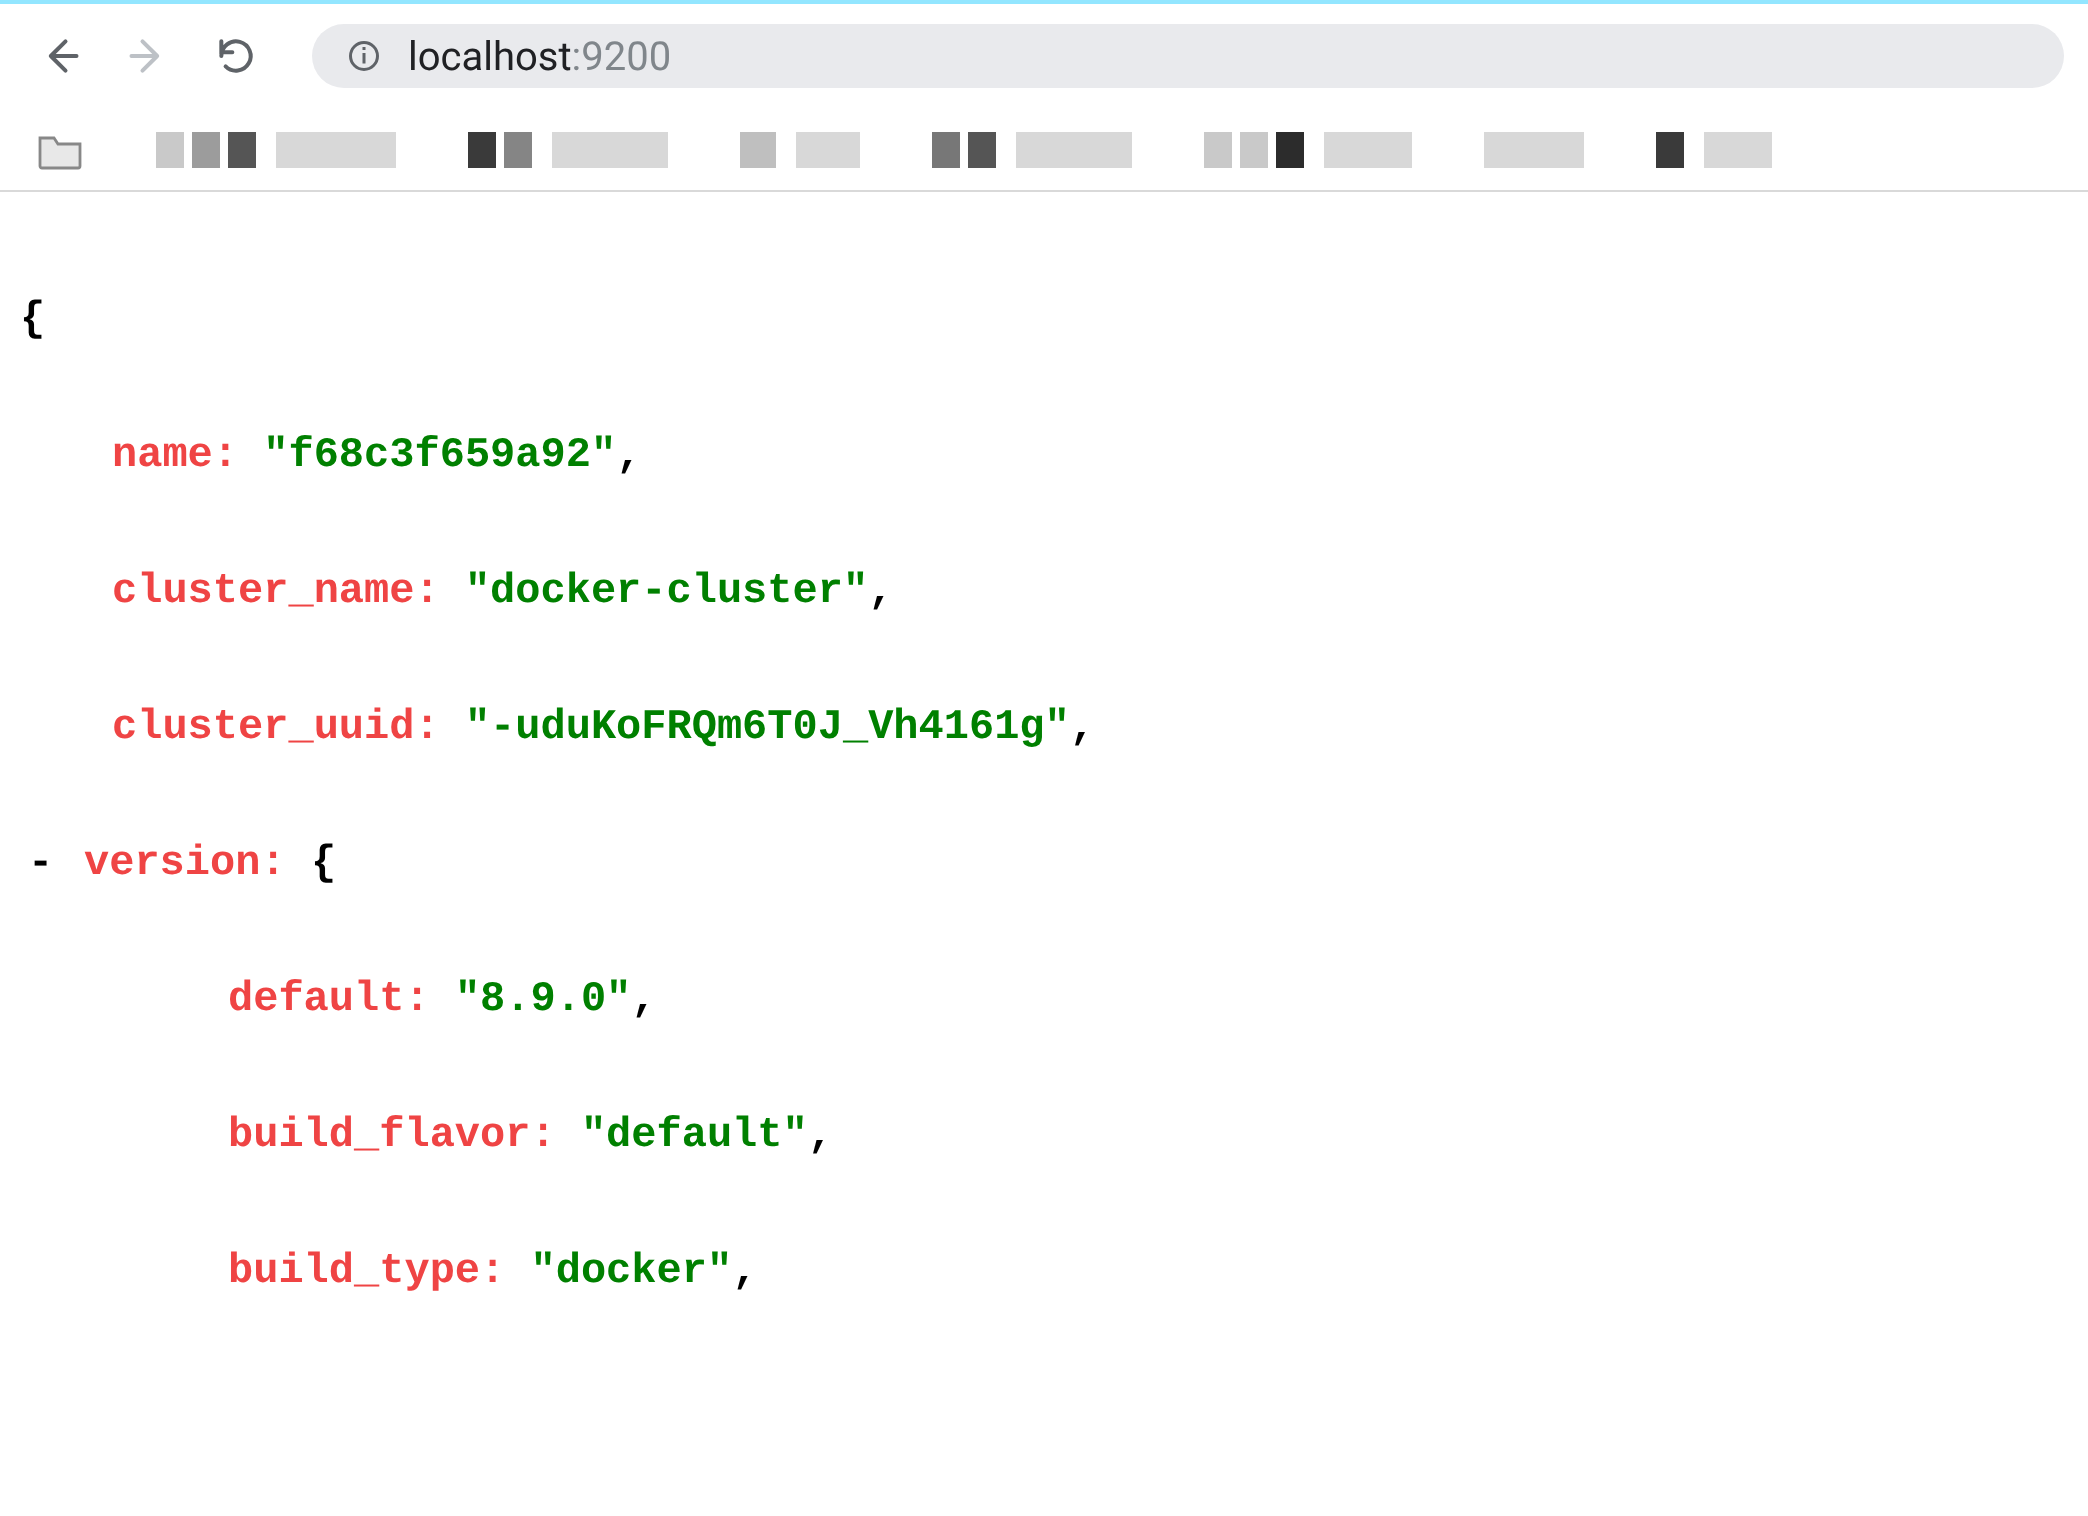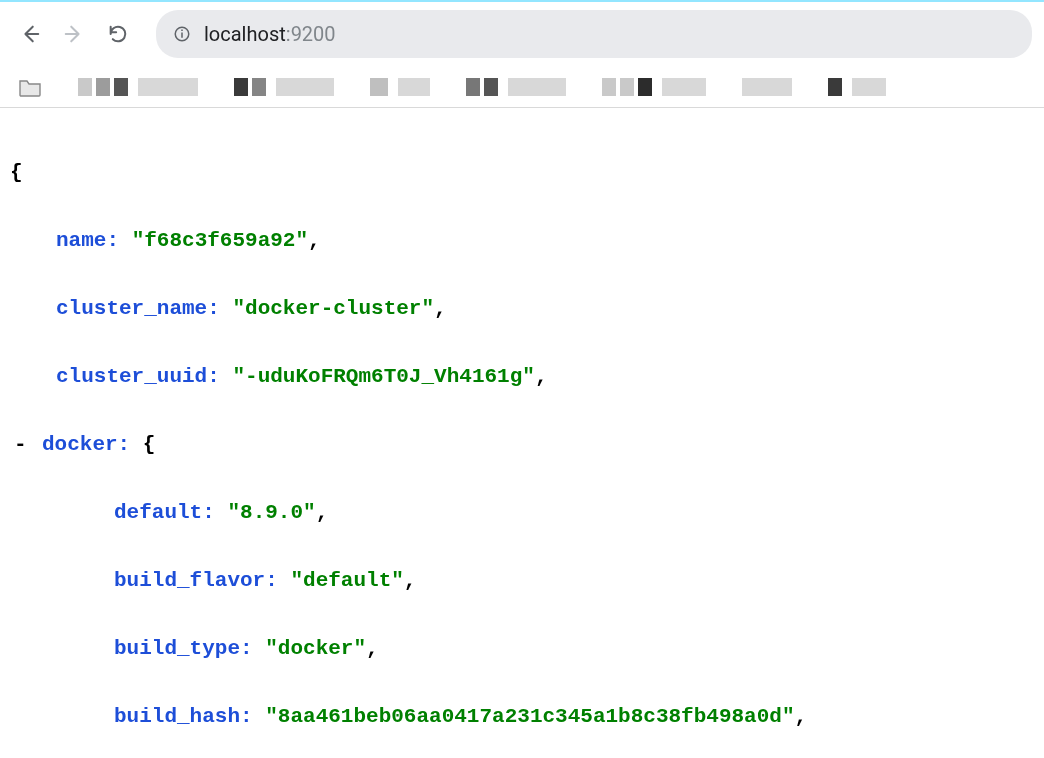--- a/index.html
+++ b/index.html
@@ -29,21 +29,21 @@
     align-items: center;
     justify-content: center;
     border-radius: 50%;
     color: #5f6368;
     cursor: pointer;
   }
   .nav-btn.disabled { color: #bdc1c6; }
   .nav-btn svg { width: 22px; height: 22px; }
   .addr-bar {
     flex: 1;
-    height: 48px;
+    height: 32px;
     background: #e9eaed;
     border-radius: 22px;
     display: flex;
     align-items: center;
     padding: 0 16px;
     gap: 12px;
     margin-left: 12px;
   }
   .info-icon {
     width: 20px; height: 20px; display:flex; align-items:center; justify-content:center;
@@ -75,21 +75,21 @@
   
   .json-view {
     font-family: "Menlo", "Consolas", "Courier New", monospace;
     font-size: 21px;
     line-height: 1.62;
     padding: 14px 10px;
     white-space: pre;
     color: #000;
     font-weight: bold;
   }
-  .json-view .key { color: #1d4ed8; }
+  .json-view .key { color: #ef4444; }
   .json-view .str { color: #008000; }
   .json-view .punc { color: #000; }
   .json-view .toggle {
     color: #000;
     cursor: pointer;
     display: inline-block;
     width: 14px;
   }
   .indent1 { padding-left: 46px; display:block; }
   .indent2 { padding-left: 104px; display:block; }
@@ -169,25 +169,24 @@
     <div class="bm" style="width:14px;background:#3a3a3a"></div>
     <div class="bm" style="width:34px;background:#d8d8d8;margin-left:6px"></div>
   </div>
 </div>
 
 <div class="json-view">
 <span class="line"><span class="punc">{</span></span>
 <span class="indent1"><span class="key">name:</span> <span class="str">"f68c3f659a92"</span><span class="punc">,</span></span>
 <span class="indent1"><span class="key">cluster_name:</span> <span class="str">"docker-cluster"</span><span class="punc">,</span></span>
 <span class="indent1"><span class="key">cluster_uuid:</span> <span class="str">"-uduKoFRQm6T0J_Vh4161g"</span><span class="punc">,</span></span>
-<span class="collapse-line"><span class="toggle">-</span><span style="padding-left:10px"><span class="key">docker:</span> <span class="punc">{</span></span></span>
+<span class="collapse-line"><span class="toggle">-</span><span style="padding-left:10px"><span class="key">version:</span> <span class="punc">{</span></span></span>
 <span class="indent2"><span class="key">default:</span> <span class="str">"8.9.0"</span><span class="punc">,</span></span>
 <span class="indent2"><span class="key">build_flavor:</span> <span class="str">"default"</span><span class="punc">,</span></span>
 <span class="indent2"><span class="key">build_type:</span> <span class="str">"docker"</span><span class="punc">,</span></span>
-<span class="indent2"><span class="key">build_hash:</span> <span class="str">"8aa461beb06aa0417a231c345a1b8c38fb498a0d"</span><span class="punc">,</span></span>
 
 
 
 
 
 
 
 
 </div>
 

